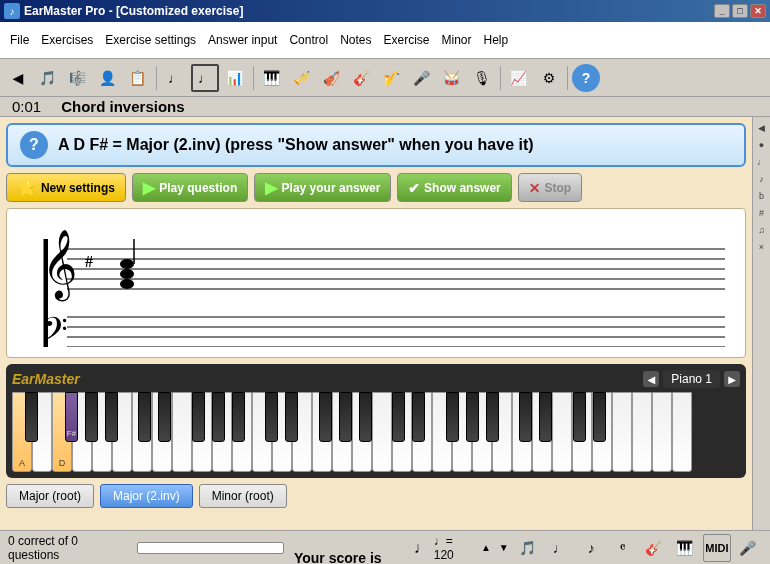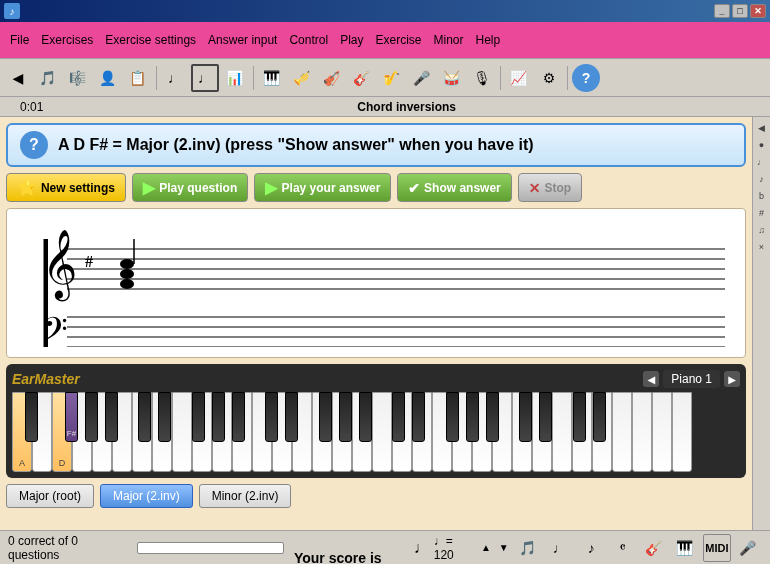--- a/index.html
+++ b/index.html
@@ -9,32 +9,32 @@
     .title-bar { background: linear-gradient(to right, #0a246a, #3a6ea5); color: white; height: 22px; display: flex; align-items: center; justify-content: space-between; padding: 0 4px; font-size: 12px; font-weight: bold; }
     .title-bar-left { display: flex; align-items: center; gap: 4px; }
     .title-bar-icon { width: 16px; height: 16px; background: #4a90d9; border-radius: 2px; display: flex; align-items: center; justify-content: center; font-size: 10px; color: white; }
     .title-bar-buttons { display: flex; gap: 2px; }
     .tb-btn { width: 16px; height: 14px; border: 1px solid #888; border-radius: 2px; font-size: 9px; display: flex; align-items: center; justify-content: center; cursor: pointer; color: white; }
     .tb-btn.minimize { background: #c0c0c0; color: black; }
     .tb-btn.maximize { background: #c0c0c0; color: black; }
     .tb-btn.close { background: #c0504d; color: white; }
 
     
-    .menu-bar { background: #ec4899; height: 20px; display: flex; align-items: center; padding: 18px 4px; border-bottom: 1px solid #a0a0a0; }
+    .menu-bar { background: #ffffff; height: 20px; display: flex; align-items: center; padding: 18px 4px; border-bottom: 1px solid #a0a0a0; }
     .menu-item { padding: 2px 6px; font-size: 12px; cursor: pointer; color: #000; }
 
     
     .toolbar { background: #d4d0c8; height: 38px; display: flex; align-items: center; padding: 2px 4px; gap: 2px; border-bottom: 1px solid #a0a0a0; }
     .tb-icon { width: 28px; height: 28px; display: flex; align-items: center; justify-content: center; cursor: pointer; border: 1px solid transparent; border-radius: 2px; font-size: 14px; }
     .tb-separator { width: 1px; height: 24px; background: #a0a0a0; margin: 0 2px; }
 
     
-    .status-bar { background: #d4d0c8; height: 20px; display: flex; align-items: center; padding: 0 20px; font-size: 12px; border-bottom: 1px solid #a0a0a0; }
+    .status-bar { background: #d4d0c8; height: 20px; display: flex; align-items: center; padding: 0 12px; font-size: 15px; border-bottom: 1px solid #a0a0a0; }
     .status-time { margin-right: 20px; }
-    .status-chord { flex: 1; text-align: center; font-weight: bold; }
+    .status-chord { flex: 1; text-align: left; font-weight: bold; }
 
     
     .question-bar { background: linear-gradient(to bottom, #e8f4ff, #c8e4f8); border: 2px solid #4a90d9; border-radius: 6px; padding: 6px 12px; display: flex; align-items: center; gap: 10px; margin-bottom: 6px; min-height: 42px; }
     .question-icon { width: 28px; height: 28px; background: #4a90d9; border-radius: 50%; display: flex; align-items: center; justify-content: center; color: white; font-weight: bold; font-size: 16px; flex-shrink: 0; }
     .question-text { font-size: 16px; font-weight: bold; color: #000; }
 
     
     .button-bar { display: flex; gap: 6px; margin-bottom: 6px; }
     .btn { display: flex; align-items: center; gap: 4px; padding: 4px 10px; border-radius: 4px; border: 1px solid #888; cursor: pointer; font-size: 12px; font-weight: bold; }
     .btn-yellow { background: linear-gradient(to bottom, #ffe066, #f0c000); }
@@ -78,35 +78,36 @@
     .content-area { flex: 1; background: #f5e6c8; padding: 6px; display: flex; flex-direction: column; overflow: hidden; }
     .right-sidebar { width: 18px; background: #d4d0c8; border-left: 1px solid #a0a0a0; display: flex; flex-direction: column; align-items: center; gap: 3px; padding: 4px 0; }
     .sidebar-btn { width: 14px; height: 14px; display: flex; align-items: center; justify-content: center; font-size: 9px; color: #444; cursor: pointer; }
   </style>
 </head>
 <body>
 
 <div class="title-bar">
   <div class="title-bar-left">
     <div class="title-bar-icon">♪</div>
+    <span>EarMaster Pro - [Customized exercise]</span>
   </div>
   <div class="title-bar-buttons">
     <div class="tb-btn minimize">_</div>
     <div class="tb-btn maximize">□</div>
     <div class="tb-btn close">✕</div>
   </div>
 </div>
 
 <div class="menu-bar">
   <span class="menu-item">File</span>
   <span class="menu-item">Exercises</span>
   <span class="menu-item">Exercise settings</span>
   <span class="menu-item">Answer input</span>
   <span class="menu-item">Control</span>
-  <span class="menu-item">Play</span>
+  <span class="menu-item">Notes</span>
   <span class="menu-item">Exercise</span>
   <span class="menu-item">Minor</span>
   <span class="menu-item">Help</span>
 </div>
 
 <div class="toolbar">
   <div class="tb-icon">◀</div>
   <div class="tb-icon">🎵</div>
   <div class="tb-icon">🎼</div>
   <div class="tb-icon">👤</div>
@@ -293,21 +294,21 @@
           <div class="black-key" style="left:527px;"></div>
           <div class="black-key" style="left:561px;"></div>
           <div class="black-key" style="left:581px;"></div>
         </div>
       </div>
     </div>
 
     <div class="answer-buttons">
       <button class="ans-btn">Major (root)</button>
       <button class="ans-btn active">Major (2.inv)</button>
-      <button class="ans-btn">Minor (2.inv)</button>
+      <button class="ans-btn">Minor (root)</button>
     </div>
   </div>
 
   <div class="right-sidebar">
     <div class="sidebar-btn">◀</div>
     <div class="sidebar-btn">●</div>
     <div class="sidebar-btn">♩</div>
     <div class="sidebar-btn">♪</div>
     <div class="sidebar-btn">b</div>
     <div class="sidebar-btn">#</div>

